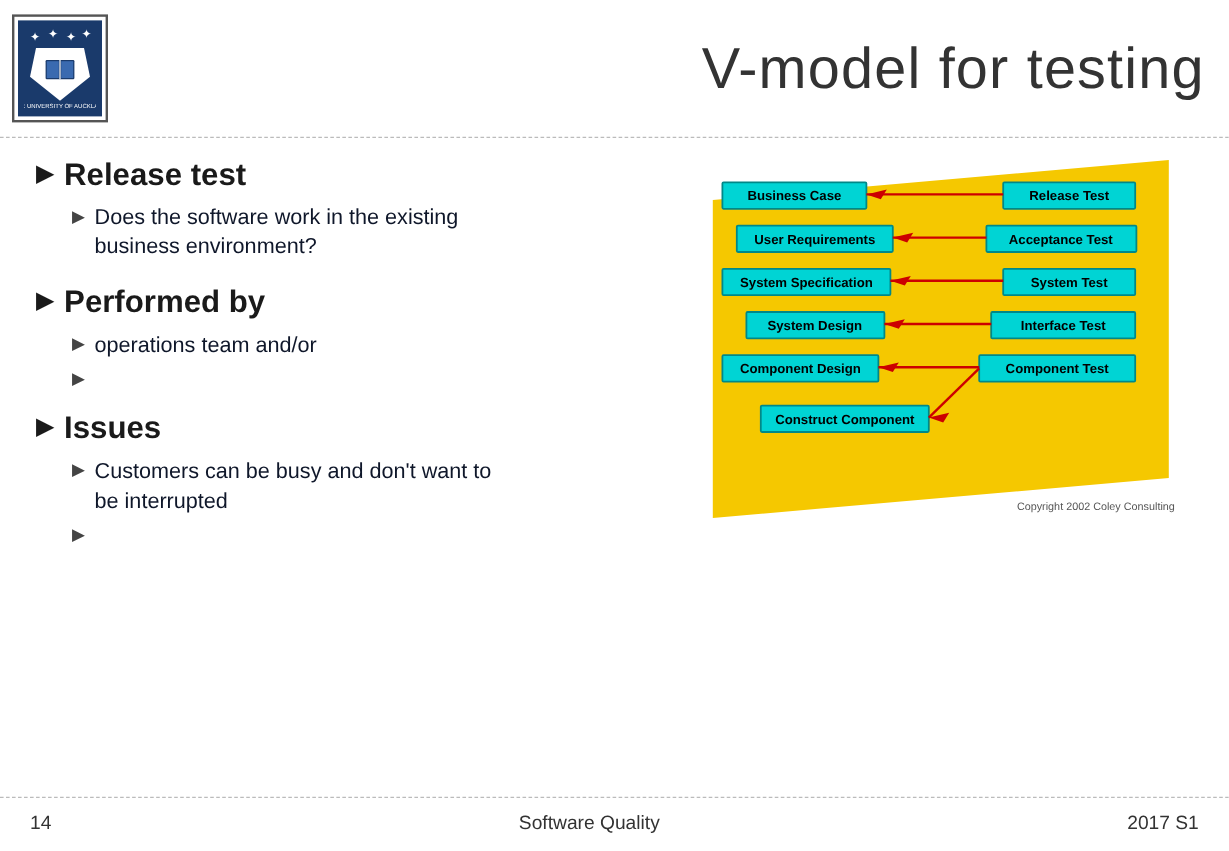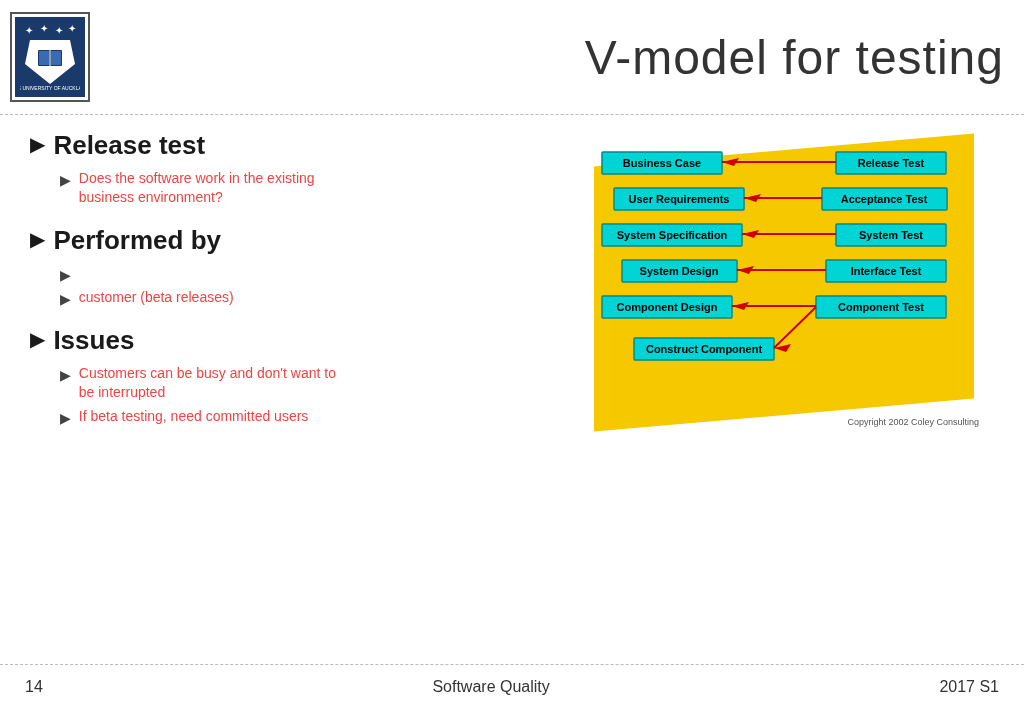--- a/index.html
+++ b/index.html
@@ -111,22 +111,22 @@
 
     .sub-bullet-arrow {
       color: #444;
       font-size: 14px;
       margin-right: 8px;
       margin-top: 3px;
       flex-shrink: 0;
     }
 
     .sub-bullet-text {
-      font-size: 14px;
-      color: #ef4444;
+      font-size: 18px;
+      color: #0f172a;
       line-height: 1.35;
     }
 
     
     .vmodel-diagram {
       position: relative;
       width: 400px;
       height: 280px;
     }
 
@@ -210,39 +210,38 @@
       </div>
     </div>
 
     <div class="main-bullet">
       <span class="main-bullet-arrow">▶</span>
       <span class="main-bullet-text">Performed by</span>
     </div>
     <div class="sub-bullets">
       <div class="sub-bullet">
         <span class="sub-bullet-arrow">▶</span>
-      </div>
-      <div class="sub-bullet">
-        <span class="sub-bullet-arrow">▶</span>
-        <span class="sub-bullet-text">customer (beta releases)</span>
+        <span class="sub-bullet-text">operations team and/or</span>
+      </div>
+      <div class="sub-bullet">
+        <span class="sub-bullet-arrow">▶</span>
       </div>
     </div>
 
     <div class="main-bullet">
       <span class="main-bullet-arrow">▶</span>
       <span class="main-bullet-text">Issues</span>
     </div>
     <div class="sub-bullets">
       <div class="sub-bullet">
         <span class="sub-bullet-arrow">▶</span>
         <span class="sub-bullet-text">Customers can be busy and don't want to<br>be interrupted</span>
       </div>
       <div class="sub-bullet">
         <span class="sub-bullet-arrow">▶</span>
-        <span class="sub-bullet-text">If beta testing, need committed users</span>
       </div>
     </div>
 
   </div>
 
   <div class="right-column">
     <div class="vmodel-diagram">
 
       <div class="yellow-bg"></div>
 

